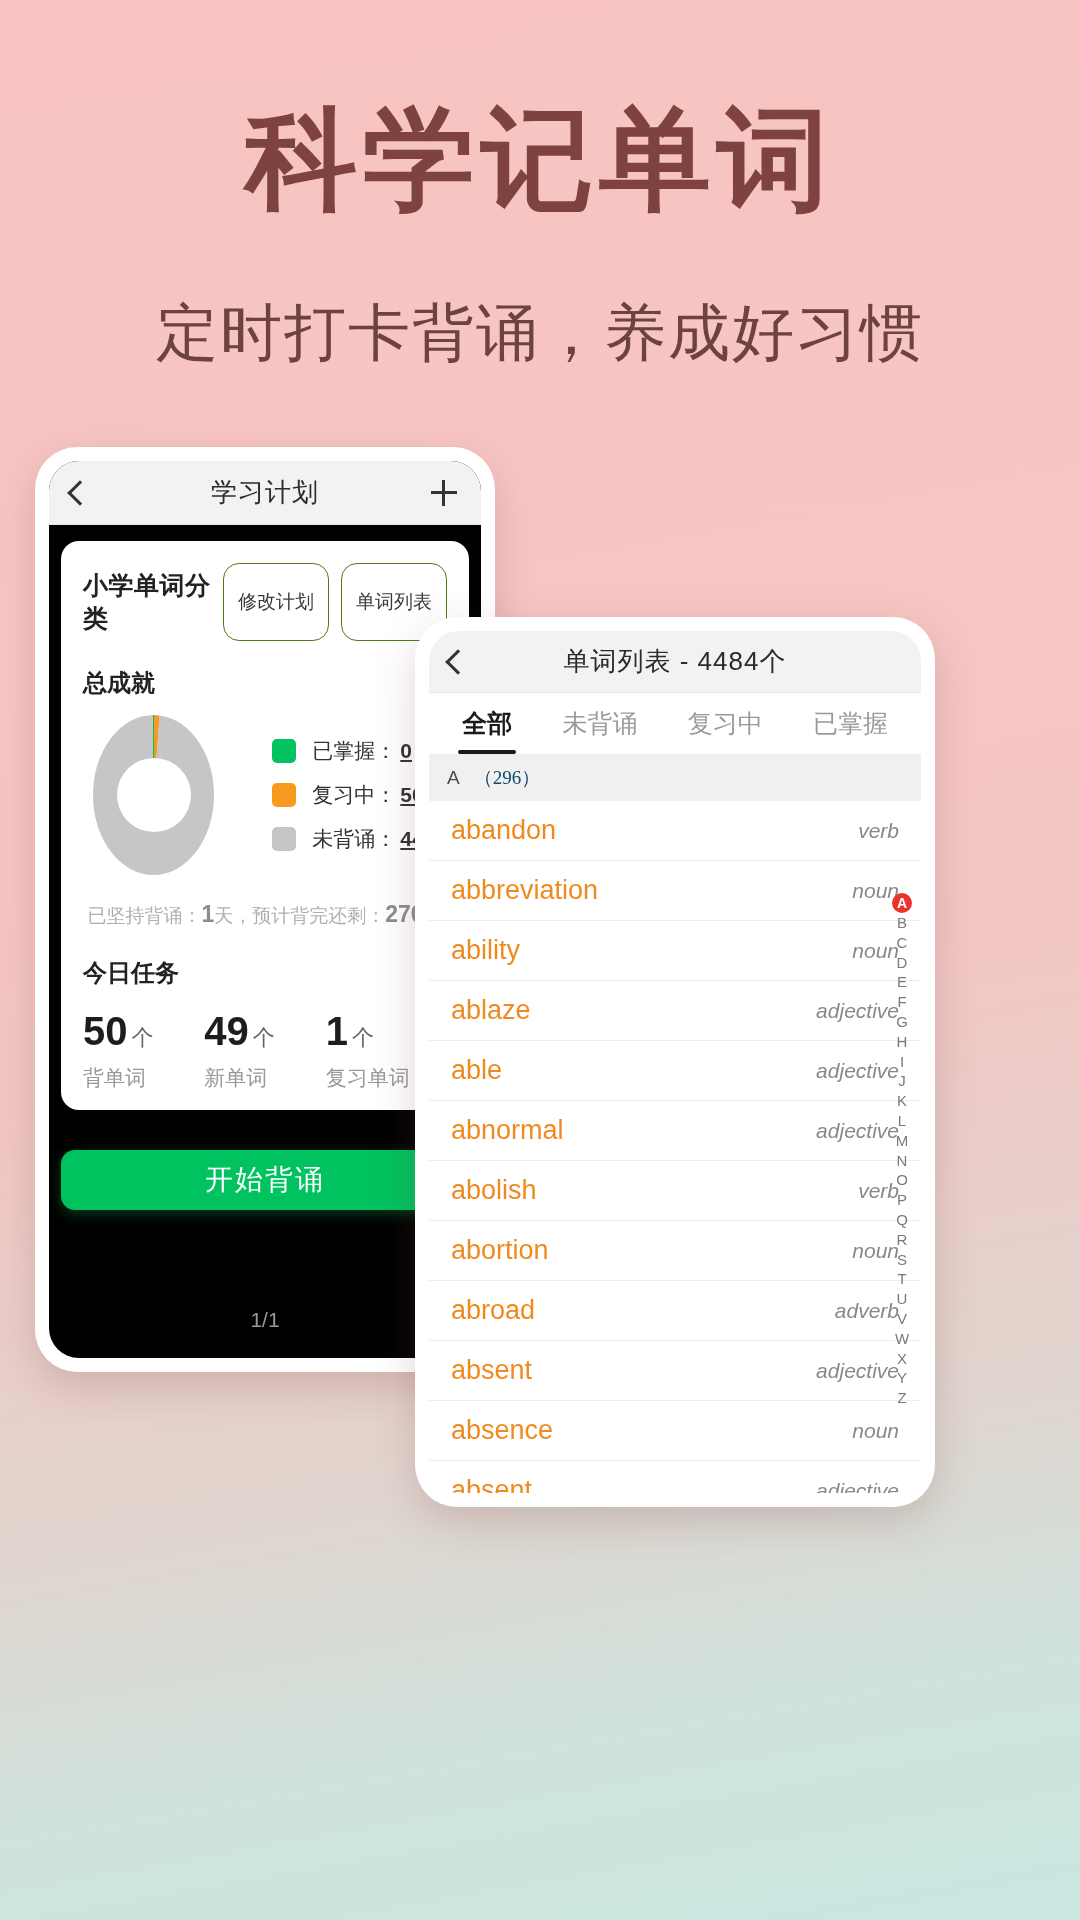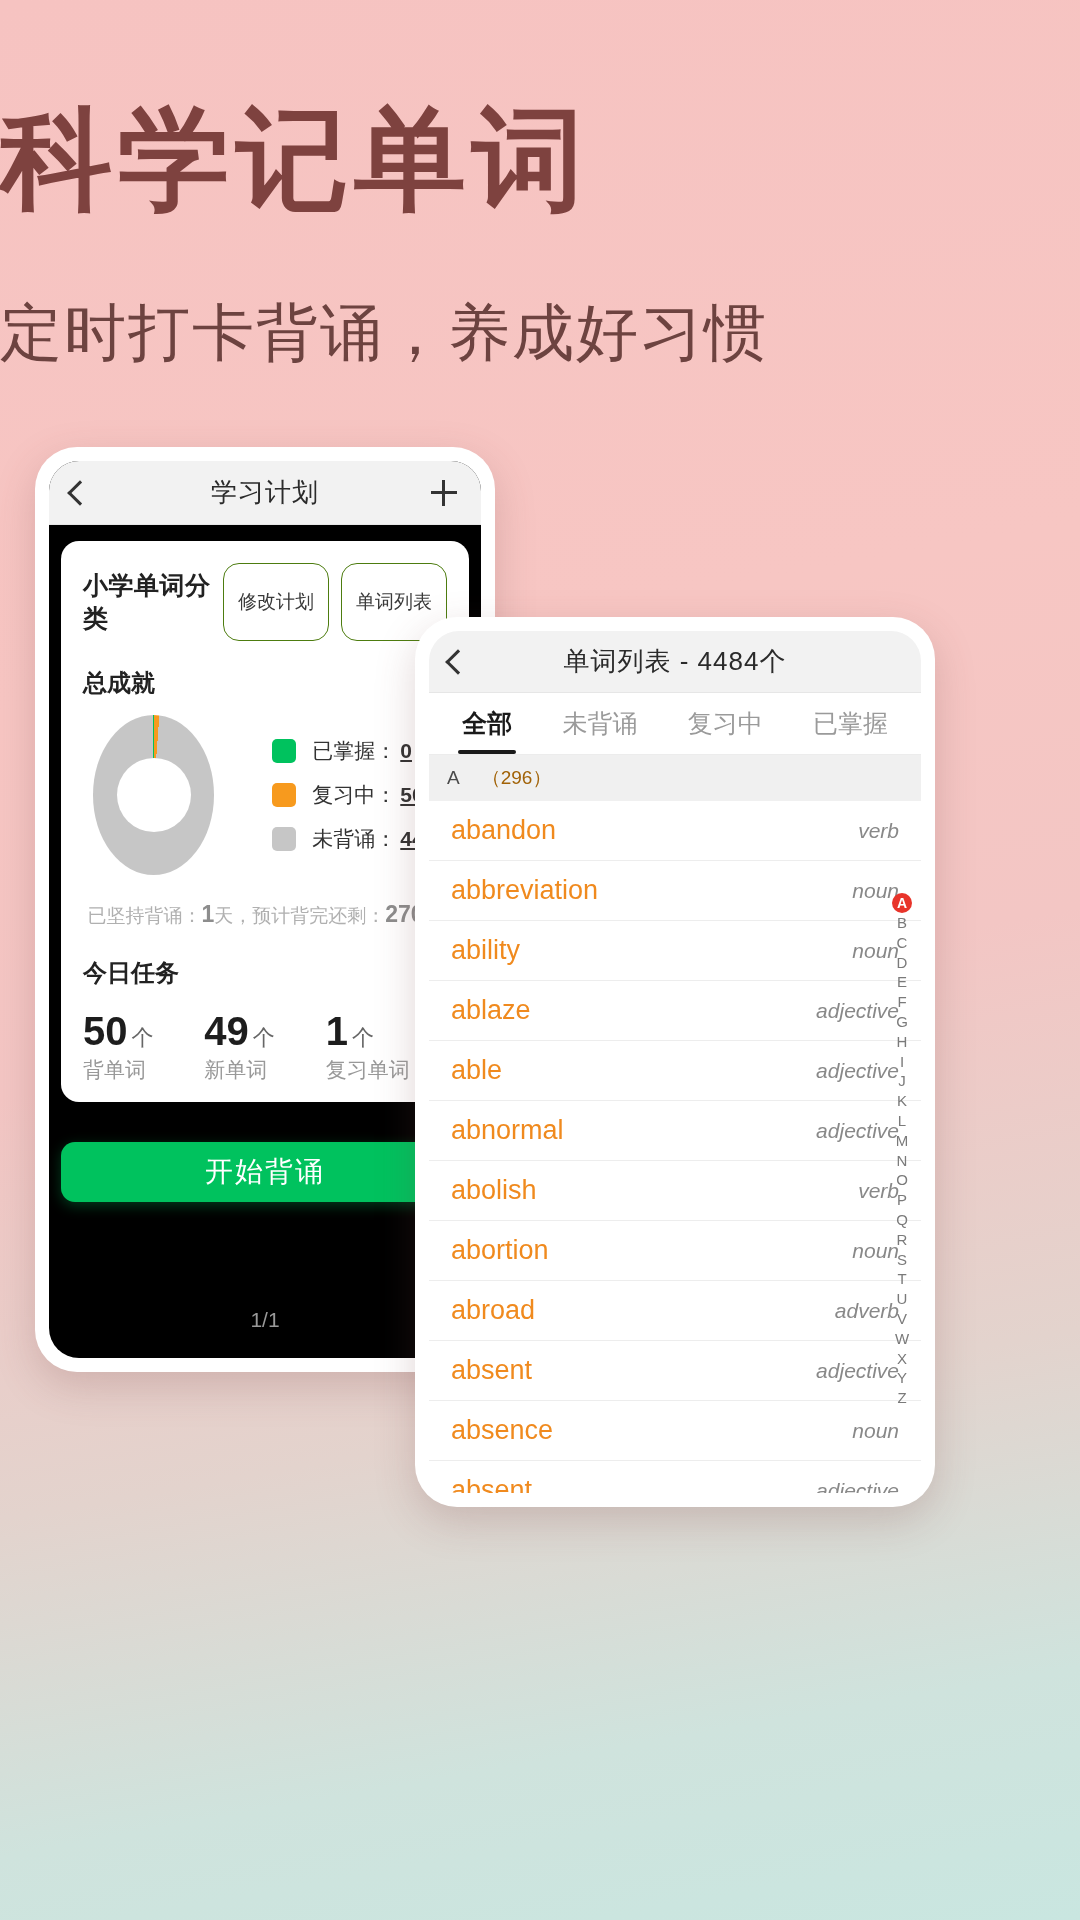--- a/index.html
+++ b/index.html
@@ -4,21 +4,21 @@
 <style>
   * { margin:0; padding:0; box-sizing:border-box; }
   html,body { width:1080px; height:1920px; overflow:hidden; }
   body {
     font-family:"Liberation Sans","DejaVu Sans",sans-serif;
     background: linear-gradient(170deg,#f6c3c1 0%, #f7c6c3 34%, #f3c6c4 52%, #e3d3cd 72%, #cfe3dd 88%, #c9e6e0 100%);
     position:relative;
   }
 
   
-  .hero { position:absolute; left:0; top:0; width:1080px; text-align:left; }
+  .hero { position:absolute; left:0; top:0; width:1080px; text-align:center; }
   .hero-title {
     font-family:"Liberation Serif","DejaVu Serif",serif;
     font-weight:bold;
     font-size:112px;
     letter-spacing:6px;
     color:#7e423f;
     margin-top:96px;
     line-height:1.15;
   }
   .hero-sub {
@@ -87,42 +87,42 @@
   .leg-val { font-weight:bold; text-decoration:underline; margin-left:4px; }
 
   .streak { margin-top:26px; text-align:center; font-size:19px; color:#b0b0b0; white-space:nowrap; }
   .streak b { color:#8d8d8d; font-size:23px; }
 
   .task-title { font-size:24px; font-weight:bold; color:#222; margin-top:28px; }
   .tasks { display:flex; margin-top:20px; }
   .task { flex:1; text-align:left; }
   .task-num { font-size:40px; font-weight:bold; color:#1d1d1d; }
   .task-unit { font-size:22px; color:#666; font-weight:normal; margin-left:4px; }
-  .task-lbl { font-size:21px; color:#999; margin-top:2px; }
+  .task-lbl { font-size:21px; color:#999; margin-top:10px; }
 
   .cta {
     margin:40px 12px 0 12px; height:60px; border-radius:14px; background:#00c25e;
     color:#fff; font-size:28px; display:flex; align-items:center; justify-content:center;
     letter-spacing:2px; box-shadow:0 4px 14px rgba(0,194,94,0.30);
   }
   .pager { position:absolute; bottom:26px; left:0; right:0; text-align:center; font-size:21px; color:#999; }
 
   
   #phone-words { left:415px; top:617px; width:520px; height:890px; }
   .nav2 { height:62px; background:#f2f2f2; display:flex; align-items:center; padding:0 20px;
           position:relative; border-bottom:1px solid #e6e6e6; }
   .tabs { display:flex; justify-content:space-around; align-items:center; height:62px; background:#fff;
           border-bottom:1px solid #ececec; padding:0 8px; }
   .tab { font-size:25px; color:#9a9a9a; position:relative; padding:6px 4px; }
   .tab.active { color:#1a1a1a; font-weight:bold; }
   .tab.active:after {
     content:""; position:absolute; left:0; right:0; bottom:-8px; height:4px; background:#1a1a1a; border-radius:2px;
   }
   .grp { background:#f0f0f0; padding:10px 18px; font-size:19px; color:#4b4b4b; }
-  .grp .cnt { color:#a16207; margin-left:22px; }
+  .grp .cnt { color:#0c4a6e; margin-left:14px;font-family:Liberation Serif, serif; }
   .wrow { display:flex; align-items:center; justify-content:space-between;
           padding:14px 22px; border-bottom:1px solid #ededed; }
   .w { font-size:27px; color:#f08a1e; }
   .pos { font-size:21px; color:#888; font-style:italic; }
   .idx {
     position:absolute; right:6px; top:262px; width:26px;
     display:flex; flex-direction:column; align-items:center;
     font-size:15px; color:#7a7a7a; line-height:1.32;
   }
   .idx .sel {

